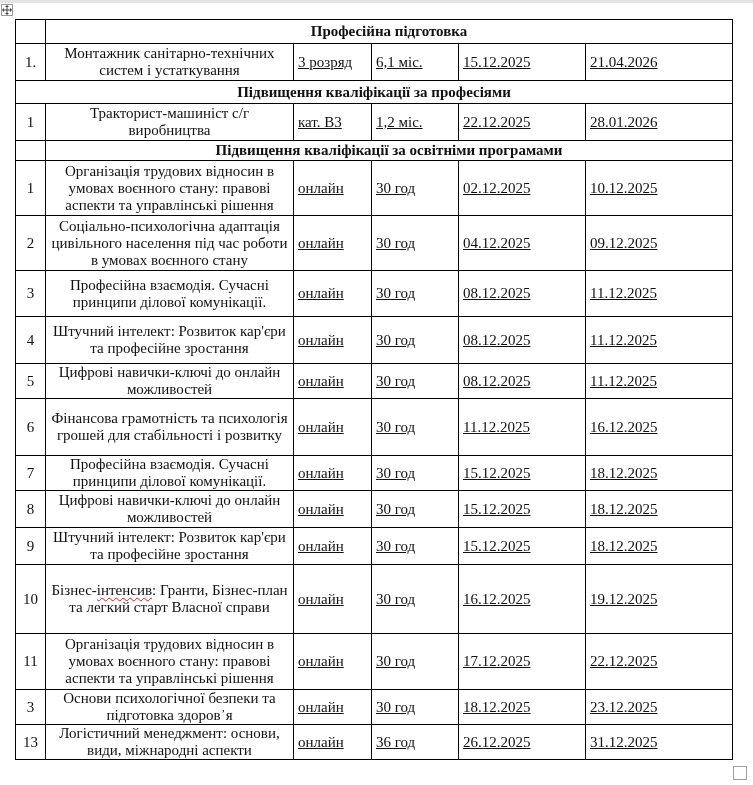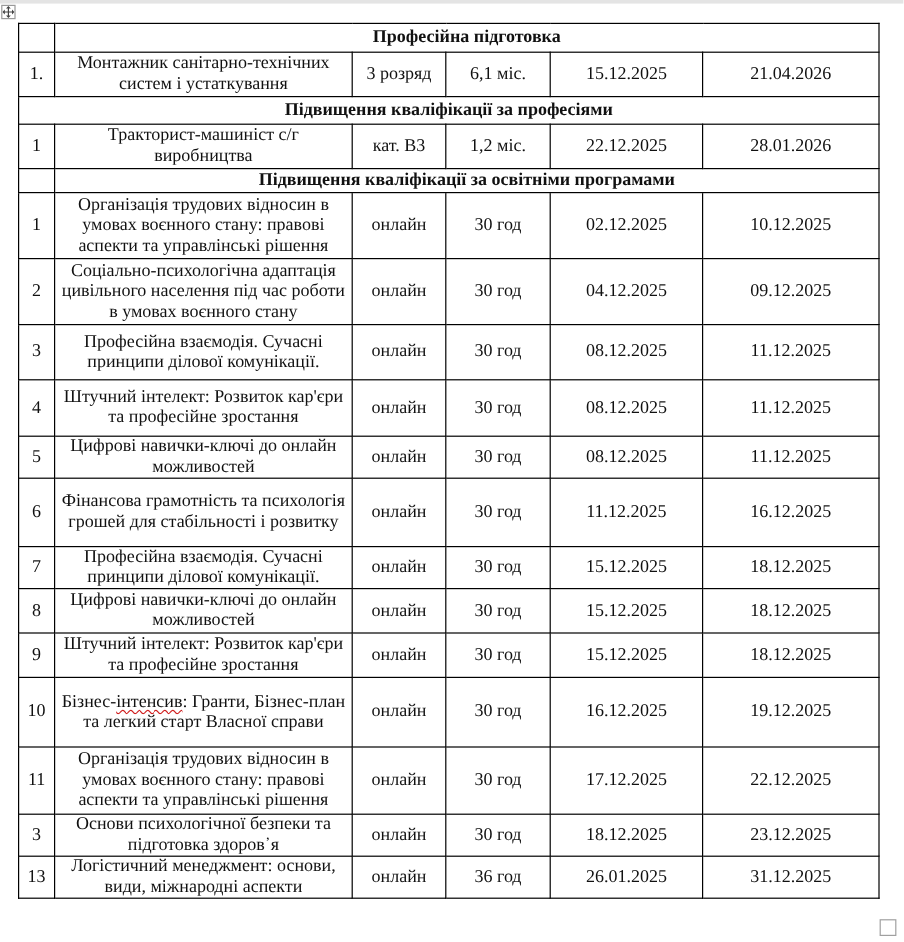--- a/index.html
+++ b/index.html
@@ -21,21 +21,21 @@
     position: absolute; left: 15px; top: 19px;
     border-collapse: collapse; table-layout: fixed; width: 717px;
   }
   table.sched td {
     border: 1px solid #000; padding: 0 4px; font-size: 15px; line-height: 17px;
     vertical-align: middle; box-sizing: border-box;
   }
   td.hdr { text-align: center; font-weight: bold; font-size: 16px; }
   td.num { text-align: center; }
   td.name { text-align: center; padding-left: 6px; padding-right: 2px; }
-  td.c { text-align: center; }
+  td.c { text-align: left; text-decoration: underline; }
   td.top { vertical-align: top; padding-top: 1px; }
   .spell { text-decoration: underline wavy #d02020; text-decoration-thickness: 1px; text-underline-offset: 2px; }
 </style>
 </head>
 <body>
 
 <div class="topbar"></div>
 
 <div class="move-handle">
   <svg width="10" height="10" viewBox="0 0 10 10">
@@ -150,21 +150,21 @@
     <td class="c">18.12.2025</td>
   </tr>
   <tr style="height:37px">
     <td class="num">9</td>
     <td class="name">Штучний інтелект: Розвиток кар'єри та професійне зростання</td>
     <td class="c">онлайн</td>
     <td class="c">30 год</td>
     <td class="c">15.12.2025</td>
     <td class="c">18.12.2025</td>
   </tr>
-  <tr style="height:58px">
+  <tr style="height:69px">
     <td class="num">10</td>
     <td class="name"><span>Бізнес-</span><span class="spell">інтенсив</span><span>: Гранти, Бізнес-план та легкий старт Власної справи</span></td>
     <td class="c">онлайн</td>
     <td class="c">30 год</td>
     <td class="c">16.12.2025</td>
     <td class="c">19.12.2025</td>
   </tr>
   <tr style="height:56px">
     <td class="num">11</td>
     <td class="name">Організація трудових відносин в умовах воєнного стану: правові аспекти та управлінські рішення</td>
@@ -179,19 +179,19 @@
     <td class="c">онлайн</td>
     <td class="c">30 год</td>
     <td class="c">18.12.2025</td>
     <td class="c">23.12.2025</td>
   </tr>
   <tr style="height:20px">
     <td class="num">13</td>
     <td class="name">Логістичний менеджмент: основи, види, міжнародні аспекти</td>
     <td class="c">онлайн</td>
     <td class="c">36 год</td>
-    <td class="c">26.01.2025</td>
+    <td class="c">26.12.2025</td>
     <td class="c">31.12.2025</td>
   </tr>
 </tbody>
   </table>
 
 <div class="resize-handle"></div>
 
 </body></html>

